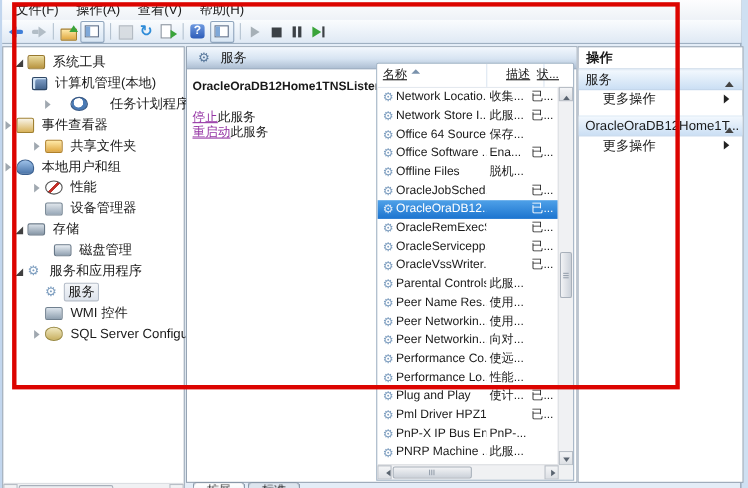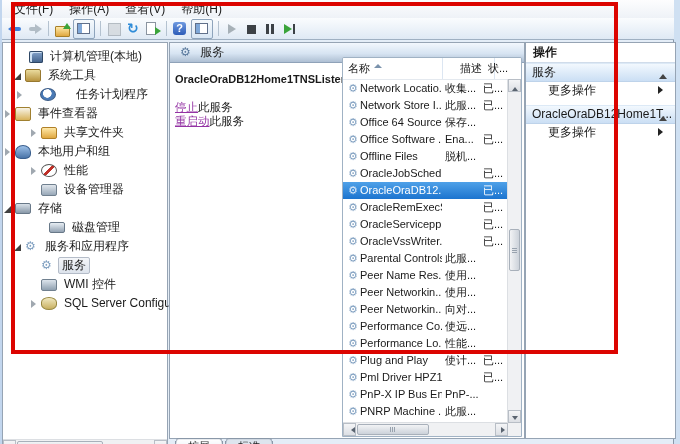--- a/index.html
+++ b/index.html
@@ -71,21 +71,21 @@
   .mid-header{position:absolute;left:0;top:0;right:0;height:19px;background:linear-gradient(#f2f7fd 0%,#d7e4f2 55%,#aebfd3 100%);
       border-bottom:1px solid #8fa2b8;line-height:19px;padding-left:8px;}
   .mid-header .gear{color:#5b7a9d;}
   .svc-title{position:absolute;left:5px;top:30px;width:165px;font-weight:bold;font-size:11px;}
   .svc-links{position:absolute;left:5px;top:58px;font-size:11.5px;line-height:13.5px;}
   .svc-links a{text-decoration:underline;cursor:pointer;}
   .svc-links .suffix{color:#1a1a1a;}
   
   #listbox{position:absolute;left:172px;top:14px;width:180px;height:380px;background:#fff;border:1px solid #a0b2c4;border-radius:2px 2px 0 0;box-sizing:border-box;overflow:hidden;}
   .lhdr{position:absolute;left:0;top:0;right:0;height:21px;background:#fff;border-bottom:1px solid #e4e9ef;font-size:11px;}
-  .lhdr .col{position:absolute;top:0;line-height:21px;padding-left:5px;border-right:1px solid #dce6f2;box-sizing:border-box;}
+  .lhdr .col{position:absolute;top:0;line-height:21px;padding-left:5px;border-right:1px solid #dce6f2;box-sizing:border-box;text-decoration:underline;}
   .col-name{left:0;width:100px;}
   .col-desc{left:112px;width:40px;}
   .col-status{left:140px;width:40px;border-right:none !important;}
   .sort-arrow{display:inline-block;width:0;height:0;border:4px solid transparent;border-bottom:4px solid #7a92ac;vertical-align:4px;margin-left:4px;}
   #rows{position:absolute;left:0;top:22px;right:13px;bottom:13px;overflow:hidden;font-size:11px;}
   .lrow{height:17px;line-height:17px;white-space:nowrap;position:relative;cursor:default;}
   .lrow .nm{position:absolute;left:17px;top:0;width:82px;overflow:hidden;}
   .lrow .ds{position:absolute;left:102px;top:0;width:37px;overflow:hidden;}
   .lrow .st{position:absolute;left:140px;top:0;width:27px;overflow:hidden;}
   .lrow.sel{background:linear-gradient(#4fa1e8,#1c74cf);color:#fff;}
@@ -155,30 +155,30 @@
       <span class="tb tb-action-pane-toggle-icon boxed win-inner"></span>
       <span class="tb-sep"></span>
       <span class="tb tb-play-icon dis"></span>
       <span class="tb tb-stop-icon"></span>
       <span class="tb tb-pause-icon"></span>
       <span class="tb tb-step-icon"></span>
     </div>
 
   <div id="tree-panel" class="panel">
     <div id="tree" style="padding-top:4px;">
-        <div class="tree-item" style="padding-left: 24px;">
-          <span class="ti ti-computer"></span>
-          <span class="tree-label">计算机管理(本地)</span>
-        </div>
         <div class="tree-item" style="padding-left: 10px;">
           <span class="exp expanded"></span>
           <span class="ti ti-tools"></span>
           <span class="tree-label">系统工具</span>
         </div>
-        <div class="tree-item" style="padding-left: 12px; gap: 13px;">
+        <div class="tree-item" style="padding-left: 24px;">
+          <span class="ti ti-computer"></span>
+          <span class="tree-label">计算机管理(本地)</span>
+        </div>
+        <div class="tree-item" style="padding-left: 36px; gap: 13px;">
           <span class="exp collapsed"></span>
           <span class="ti ti-scheduler"></span>
           <span class="tree-label">任务计划程序</span>
         </div>
         <div class="tree-item" style="">
           <span class="exp collapsed"></span>
           <span class="ti ti-event-viewer"></span>
           <span class="tree-label">事件查看器</span>
         </div>
         <div class="tree-item" style="padding-left: 26px;">
@@ -194,21 +194,21 @@
         <div class="tree-item" style="padding-left: 26px;">
           <span class="exp collapsed"></span>
           <span class="ti ti-performance"></span>
           <span class="tree-label">性能</span>
         </div>
         <div class="tree-item" style="padding-left: 26px; text-align: right;">
           <span class="exp"></span>
           <span class="ti ti-device-manager"></span>
           <span class="tree-label">设备管理器</span>
         </div>
-        <div class="tree-item" style="">
+        <div class="tree-item" style="padding-left: 10px;">
           <span class="exp expanded"></span>
           <span class="ti ti-storage"></span>
           <span class="tree-label">存储</span>
         </div>
         <div class="tree-item" style="padding-left: 34px;">
           <span class="exp"></span>
           <span class="ti ti-disk-management"></span>
           <span class="tree-label">磁盘管理</span>
         </div>
         <div class="tree-item" style="padding-left: 10px;">

